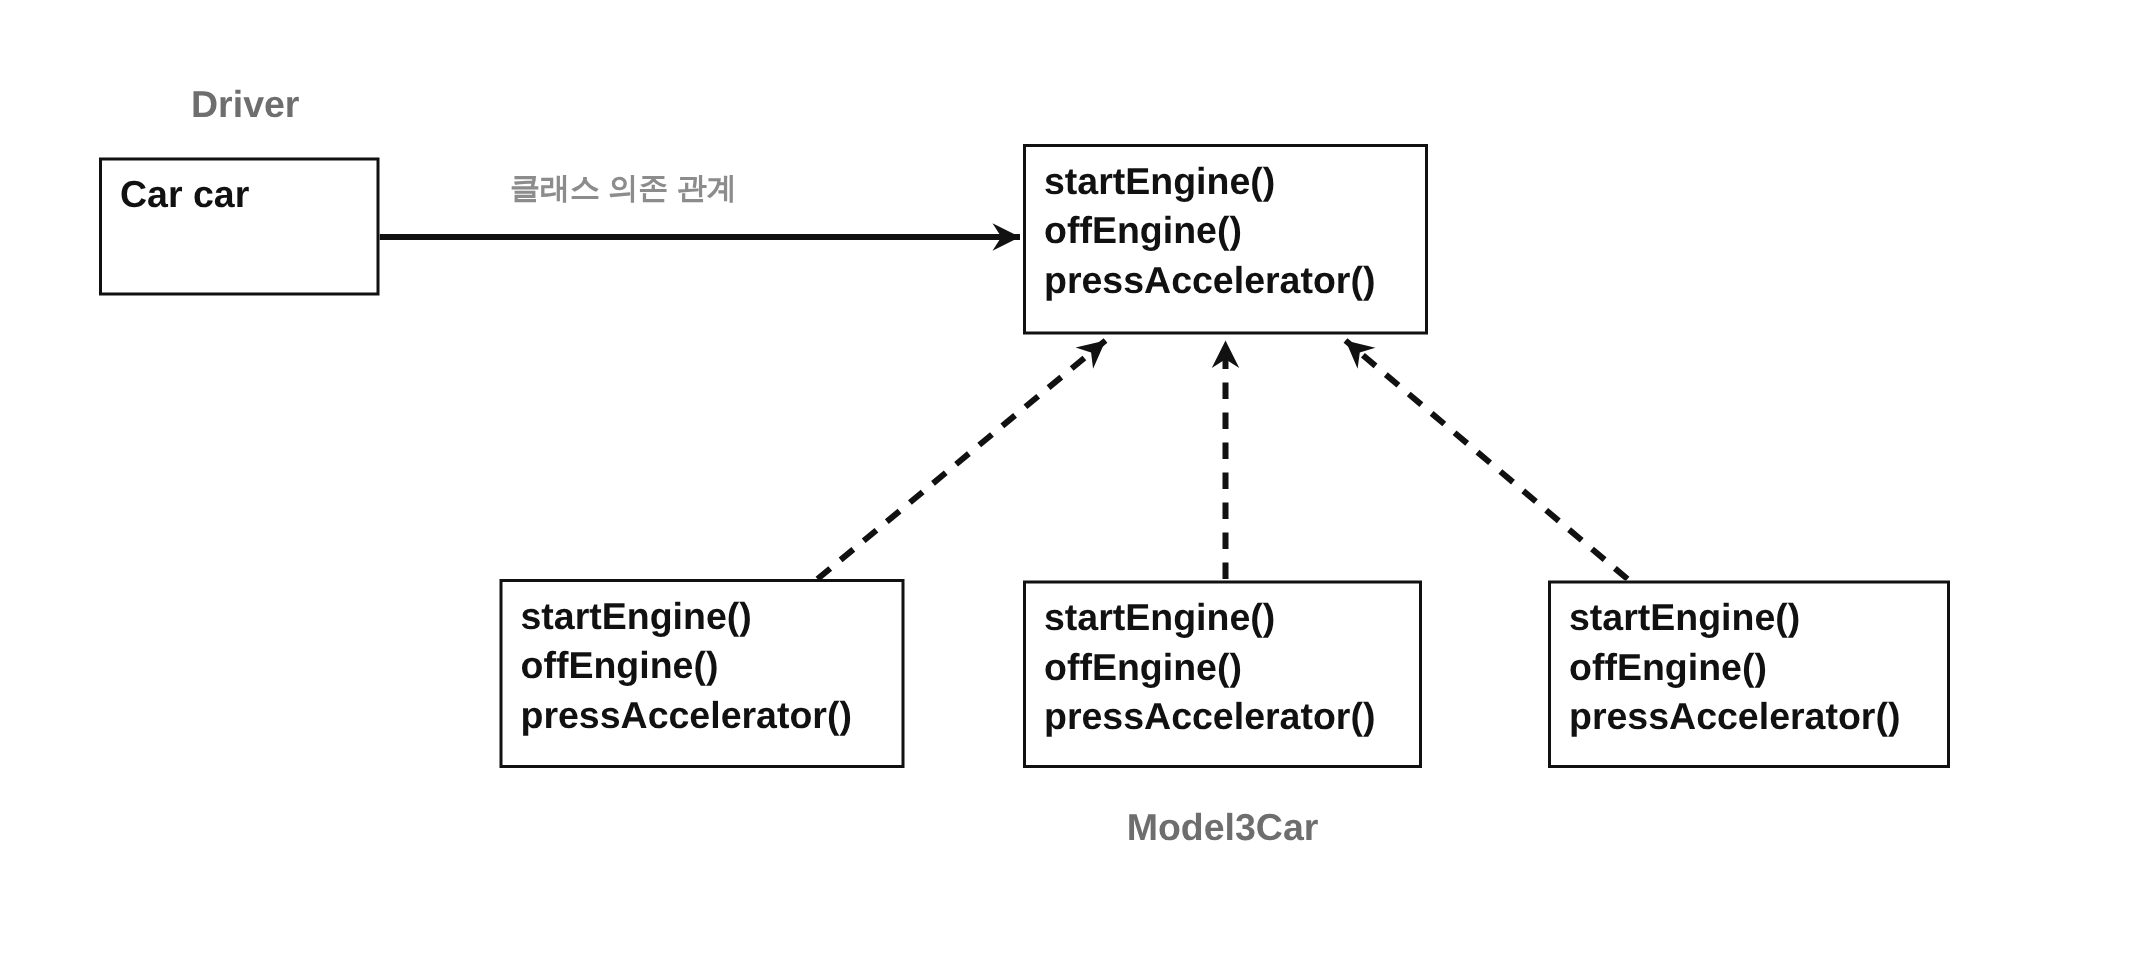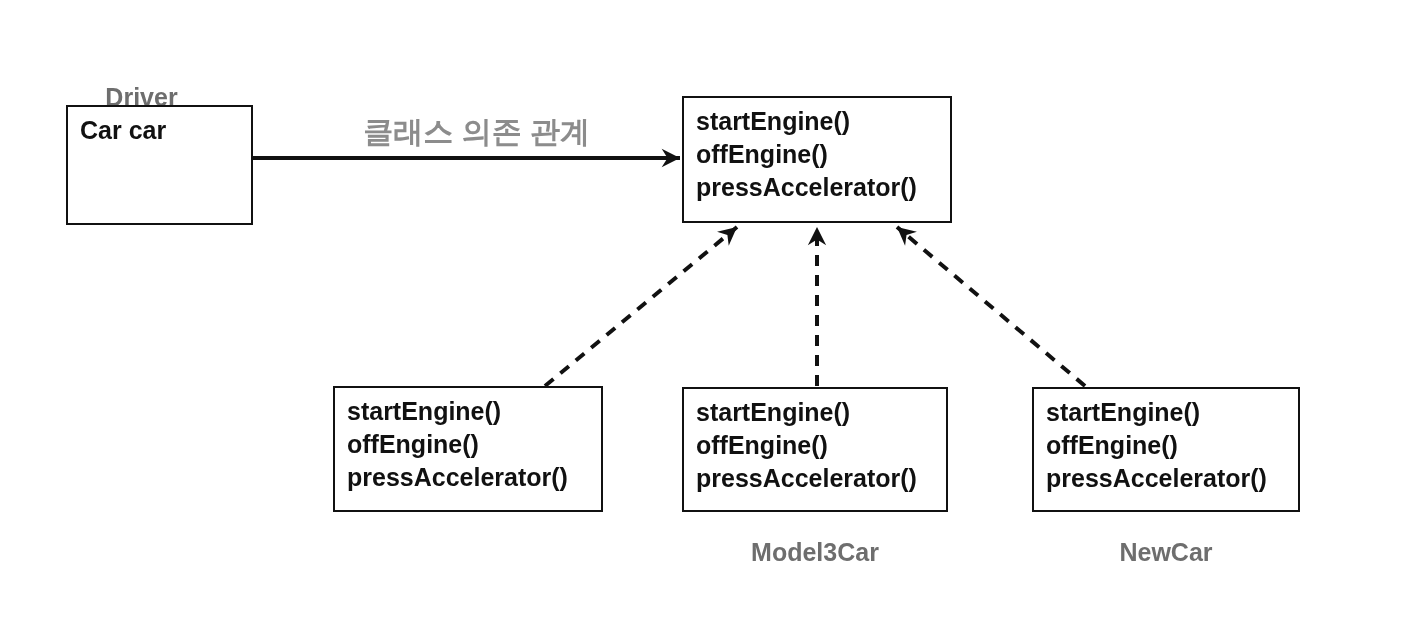--- a/index.html
+++ b/index.html
@@ -29,22 +29,22 @@
   .member{
     font-weight:bold;font-size:25px;line-height:33px;
     color:var(--member-text);white-space:nowrap;
   }
   .class-label{
     position:absolute;text-align:center;
     font-weight:bold;font-size:25px;color:var(--class-label);
     white-space:nowrap;
   }
   .edge-label{
-    position:absolute;text-align:right;
-    font-weight:bold;font-size:30px;color:var(--dependency-label);
+    position:absolute;text-align:left;
+    font-weight:bold;font-size:20px;color:var(--dependency-label);
     white-space:nowrap;
   }
 </style>
 </head>
 <body>
 
 <div class="canvas">
 
   <svg class="arrow-layer" width="1422" height="640" viewBox="0 0 1422 640">
     <defs>
@@ -53,22 +53,22 @@
       </marker>
     </defs>
     <line class="edge" x1="253" y1="158" x2="680" y2="158" marker-end="url(#arrowhead)"></line>
     <line class="edge dashed" x1="545" y1="386" x2="737" y2="227" marker-end="url(#arrowhead)"></line>
     <line class="edge dashed" x1="817" y1="386" x2="817" y2="227" marker-end="url(#arrowhead)"></line>
     <line class="edge dashed" x1="1085" y1="386" x2="897" y2="227" marker-end="url(#arrowhead)"></line>
   </svg>
 
   <div class="edge-label" style="left:340px;top:112px;width:250px;">클래스 의존 관계</div>
 
-  <div class="class-label" style="left:48px;top:56px;width:187px;margin-top:27px;">Driver</div>
-  <div class="class-box" style="left:66px;top:105px;width:187px;height:120px;">
+  <div class="class-label" style="left:70px;top:56px;width:187px;">Driver</div>
+  <div class="class-box" style="left:66px;top:105px;width:187px;height:92px;">
     <div class="member">Car car</div>
   </div>
 
   <div class="class-box" style="left:682px;top:96px;width:270px;height:127px;">
     <div class="member">startEngine()</div>
     <div class="member">offEngine()</div>
     <div class="member">pressAccelerator()</div>
   </div>
 
   <div class="class-box" style="left:333px;top:386px;width:270px;height:126px;">
@@ -82,15 +82,14 @@
     <div class="member">offEngine()</div>
     <div class="member">pressAccelerator()</div>
   </div>
   <div class="class-label" style="left:682px;top:538px;width:266px;text-align:center;">Model3Car</div>
 
   <div class="class-box" style="left:1032px;top:387px;width:268px;height:125px;">
     <div class="member">startEngine()</div>
     <div class="member">offEngine()</div>
     <div class="member">pressAccelerator()</div>
   </div>
-  <div class="class-label" style="left:1032px;top:538px;width:268px;">NewCar</div>
 
 </div>
 
 </body></html>

